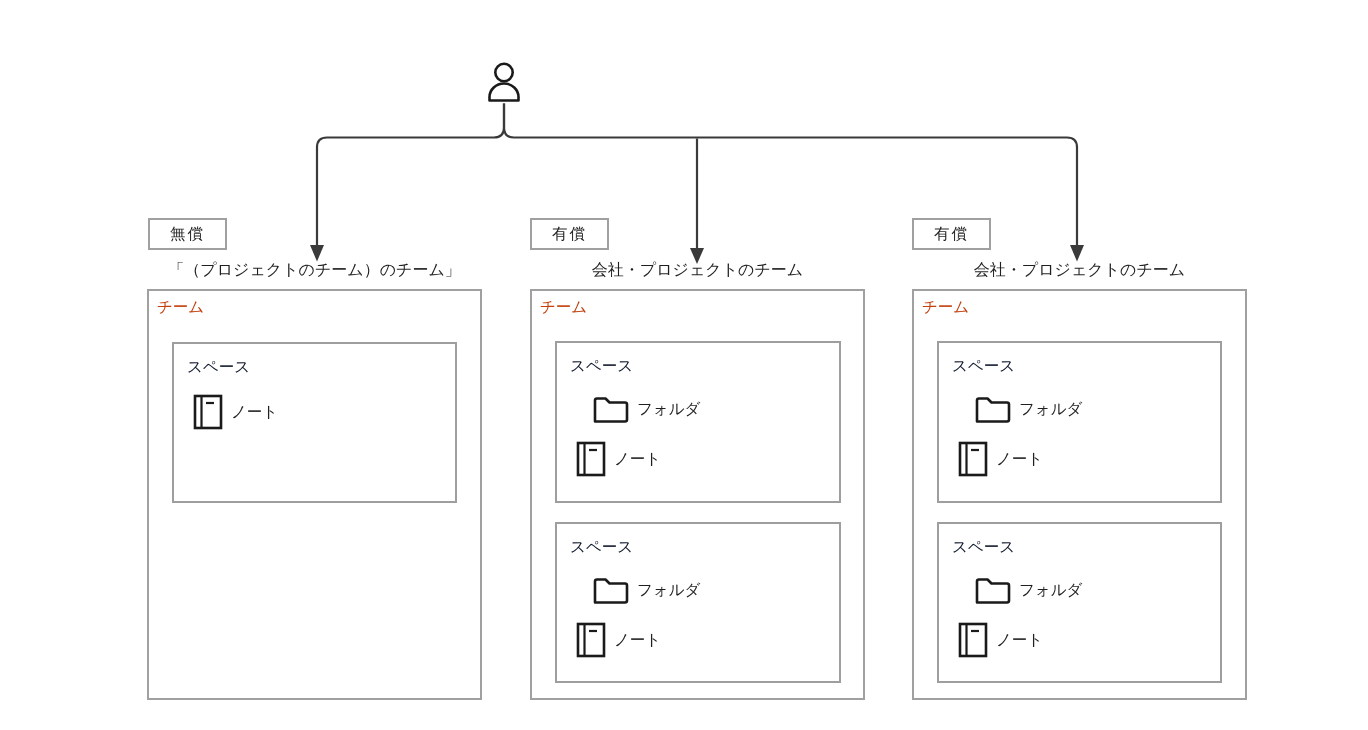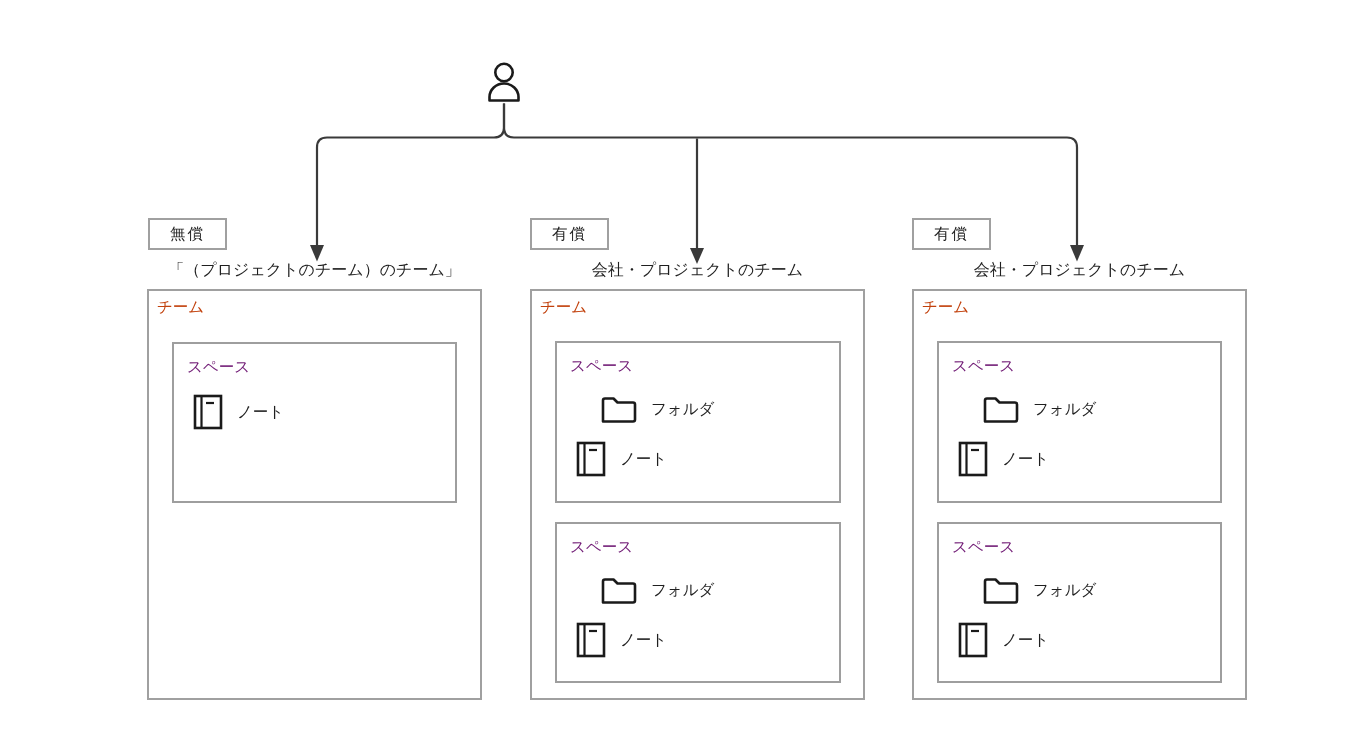--- a/index.html
+++ b/index.html
@@ -58,33 +58,33 @@
   .space-box {
     position: absolute;
     box-sizing: border-box;
     border: 2px solid #9e9e9e;
     background: #ffffff;
   }
   .space-label {
     position: absolute;
     top: 13px; left: 13px;
     font-size: 15.5px;
-    color: #701a75;
+    color: #0f172a;
   }
   .item-row {
     position: absolute;
     display: flex;
     align-items: center;
-    gap: 14px;
+    gap: 8px;
   }
   .item-row .item-label {
     font-size: 15.5px;
     color: #1f1f1f;
   }
-  .row-folder { left: 16px; top: 52px; padding-left: 28px; }
+  .row-folder { left: 8px; top: 52px; padding-left: 28px; }
   .row-note   { left: 19px; top: 98px; }
   .row-note-only { left: 19px; top: 50px; }
   svg.icon { display: block; }
 </style>
 </head>
 <body>
 
 <div class="canvas">
 
   <svg class="overlay" viewBox="0 0 1368 730" xmlns="http://www.w3.org/2000/svg">

